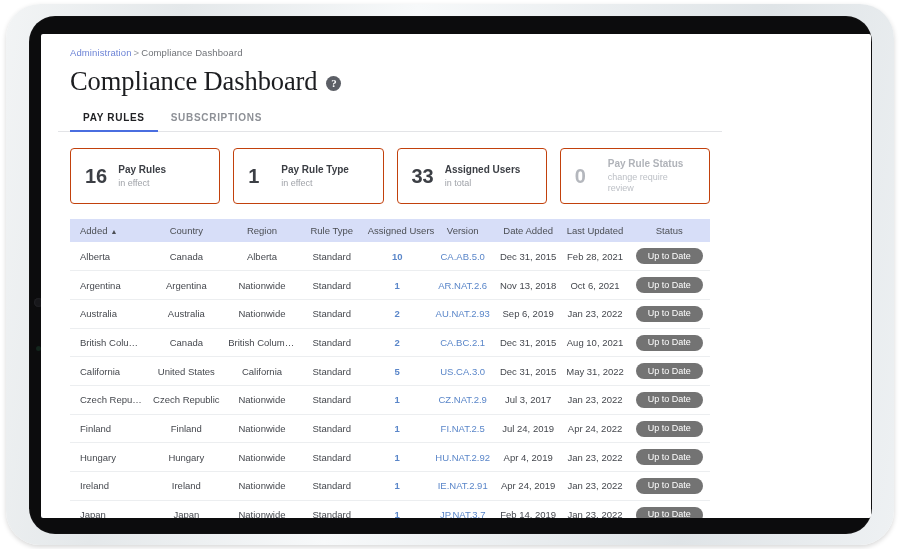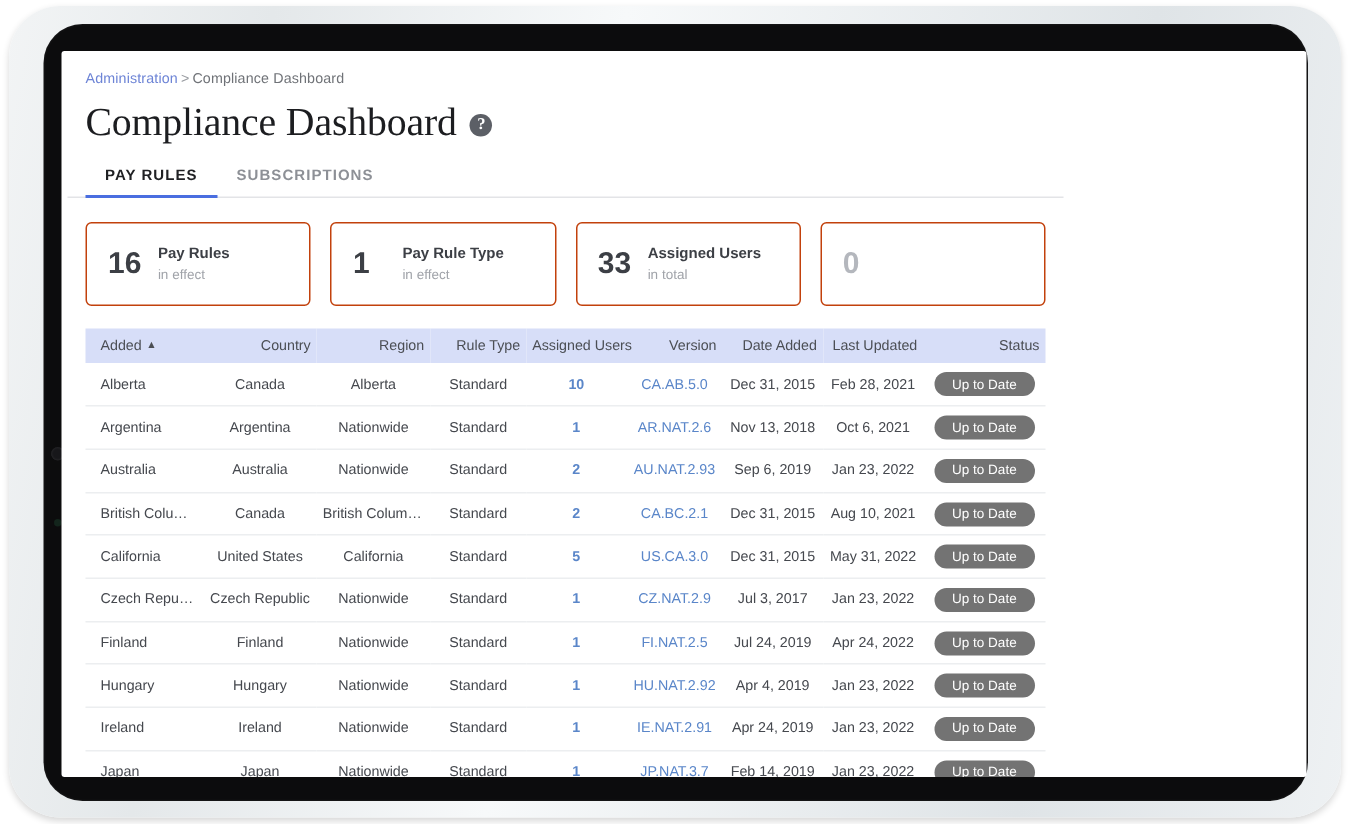--- a/index.html
+++ b/index.html
@@ -67,21 +67,21 @@
     top: 30px;
     width: 830px;
     height: 484px;
     background: #ffffff;
     overflow: hidden;
     border-radius: 2px;
   }
 
   #page {
     position: absolute;
-    left: 4px;
+    left: 17px;
     top: 0;
     width: 664px;
     padding: 13px 0 0 0;
   }
 
   
   #breadcrumb {
     font-size: 9.5px;
     color: #7c7f85;
     padding: 0 0 0 12px;
@@ -204,21 +204,21 @@
     width: 100%;
     border-collapse: collapse;
     table-layout: fixed;
   }
   #rules-table thead th {
     background: #d7def8;
     font-size: 9.5px;
     font-weight: 400;
     color: #4b4e54;
     height: 23px;
-    text-align: right;
+    text-align: center;
     vertical-align: middle;
     padding: 0 4px;
     white-space: nowrap;
   }
   #rules-table thead th.col-name { text-align: left; padding-left: 10px; }
   .sort-arrow { font-size: 7px; color: #4b4e54; padding-left: 3px; vertical-align: middle; }
 
   #rules-table tbody td {
     height: 28.7px;
     font-size: 9.5px;
@@ -304,20 +304,24 @@
           </div>
           <div class="stat-card">
             <div class="stat-num">33</div>
             <div class="stat-text">
               <div class="stat-label">Assigned Users</div>
               <div class="stat-sub">in total</div>
             </div>
           </div>
           <div class="stat-card muted">
             <div class="stat-num">0</div>
+            <div class="stat-text">
+              <div class="stat-label">Pay Rule Status</div>
+              <div class="stat-sub">change require review</div>
+            </div>
           </div>
         </div>
 
       <div id="table-wrap">
         <table id="rules-table">
           <thead>
             <tr>
                 <th class="col-name"><span>Added</span><span class="sort-arrow">▲</span></th>
                 <th class="col-country"><span>Country</span></th>
                 <th class="col-region"><span>Region</span></th>

